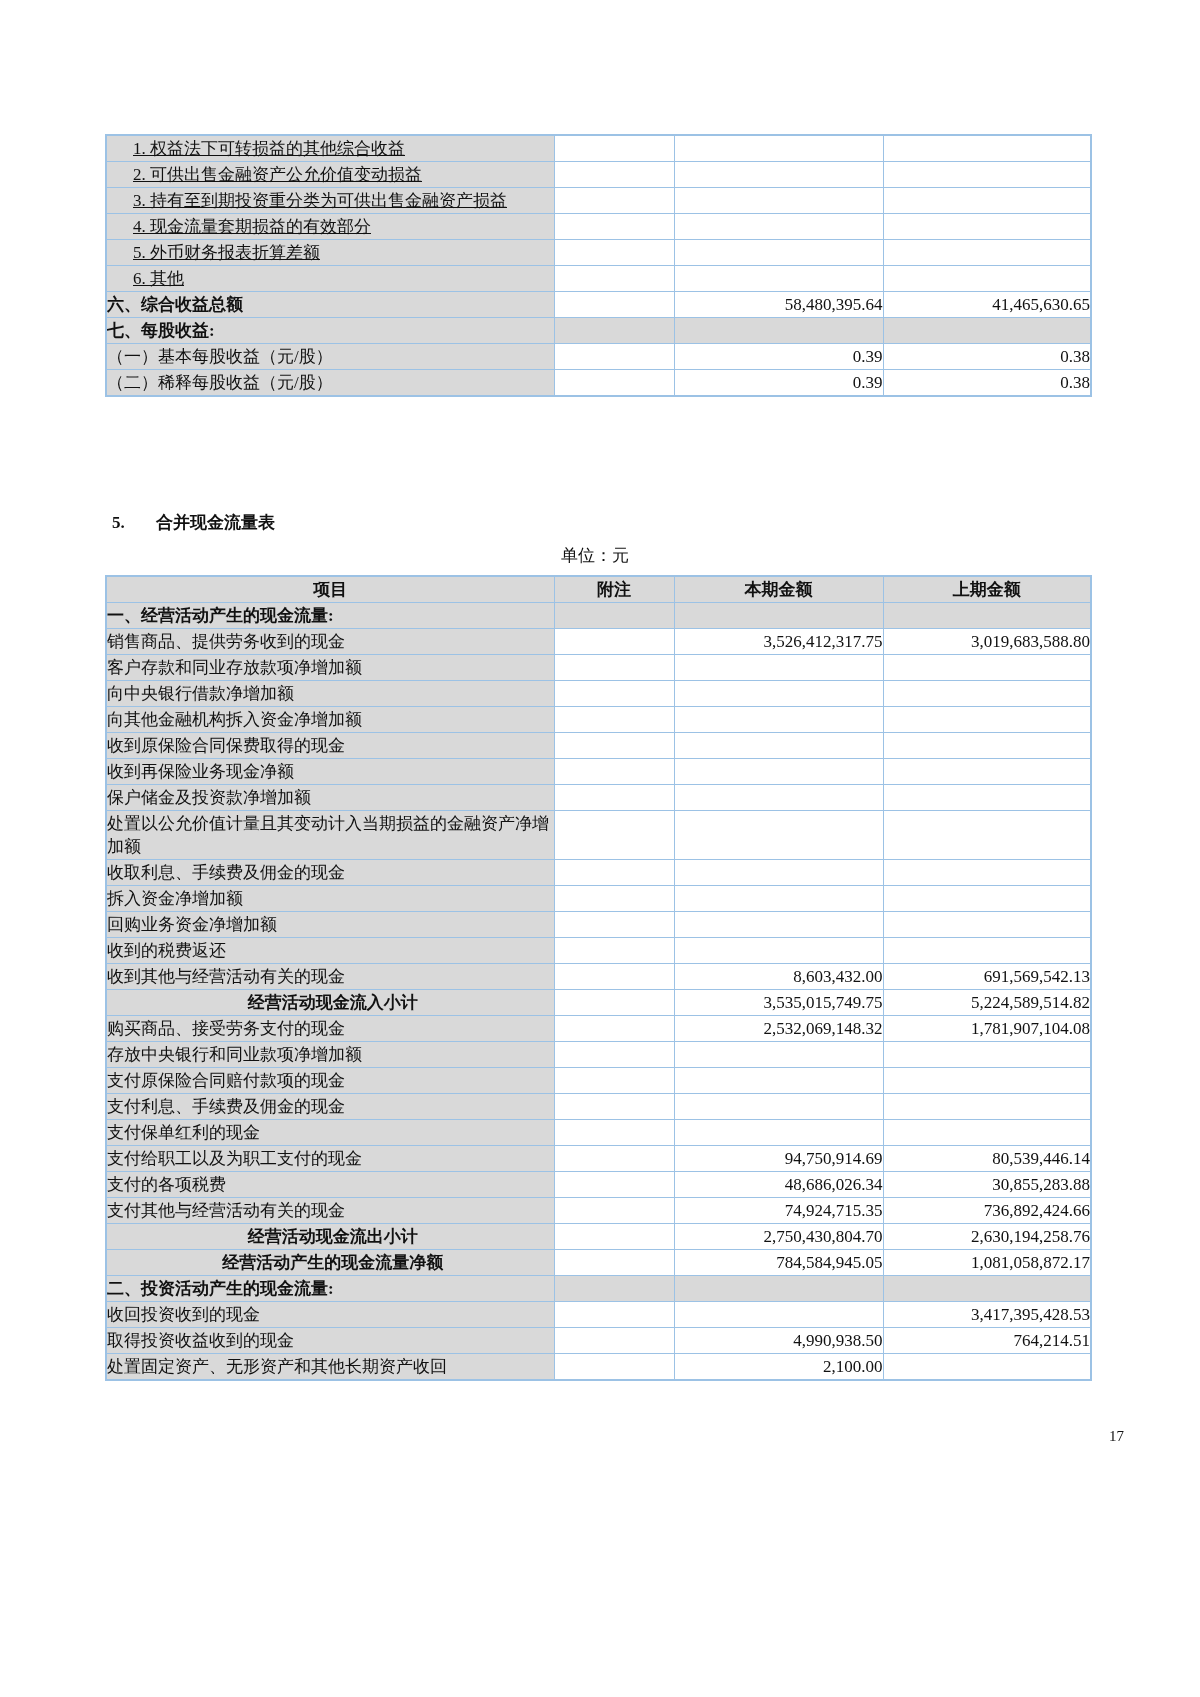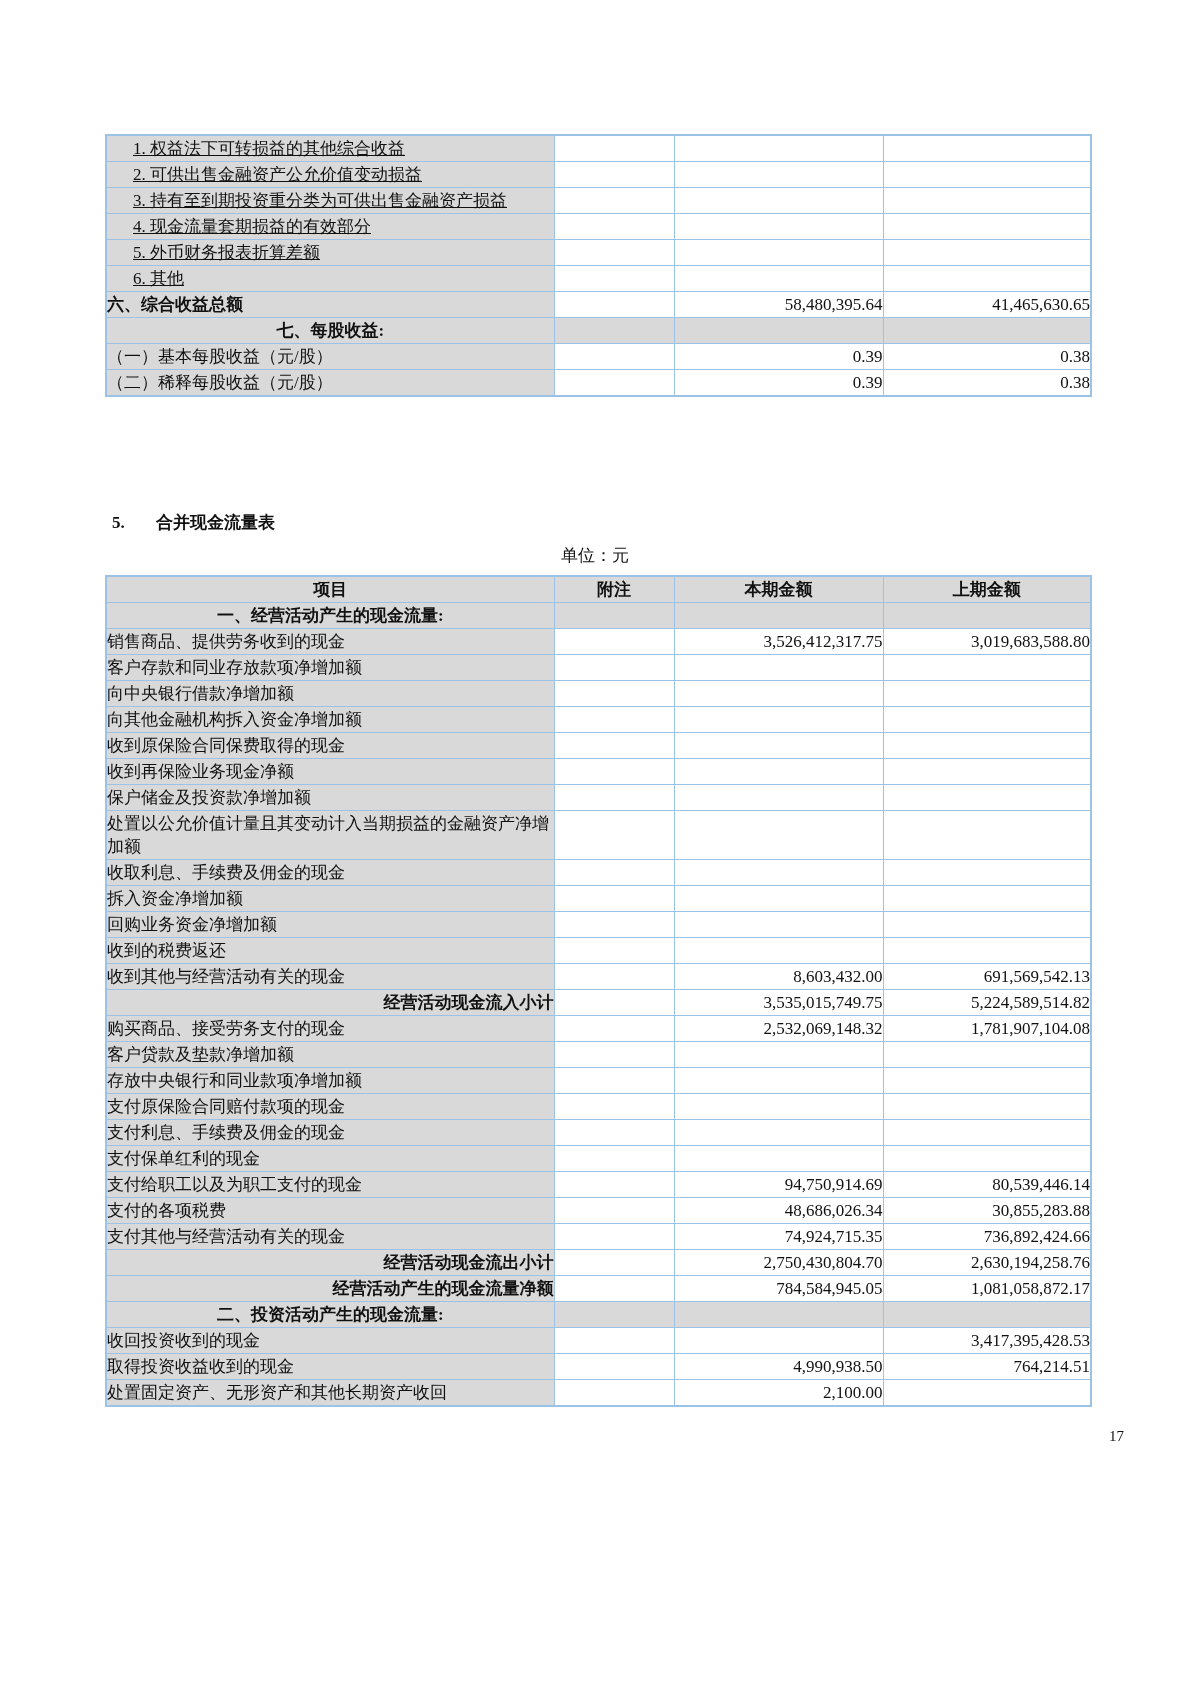--- a/index.html
+++ b/index.html
@@ -26,23 +26,23 @@
   col.c-prior{width:208px;}
 
   th.hdr{background:#D9D9D9;font-weight:bold;text-align:center;}
 
   td.cell-label{background:#D9D9D9;text-align:left;padding-left:9px;padding-right:4px;}
   td.cell-note{background:#ffffff;}
   td.cell-current,td.cell-prior{background:#ffffff;text-align:right;padding-right:10px;}
 
   tr.row-item-num td.cell-label{text-indent:26px;text-decoration:underline;}
   tr.row-total td.cell-label{font-weight:bold;margin-top:32px;}
-  tr.row-section td{background:#D9D9D9;text-align:center;}
+  tr.row-section td{background:#D9D9D9;}
   tr.row-section td.cell-label{font-weight:bold;}
-  tr.row-subtotal td.cell-label{font-weight:bold;text-align:right;padding-left:5px;text-indent:0;}
+  tr.row-subtotal td.cell-label{font-weight:bold;text-align:center;padding-left:5px;text-indent:0;}
 
   
   #income-table-wrap{position:absolute;top:134px;left:105px;}
   #section-title{position:absolute;top:511px;left:112px;font-size:17px;font-weight:bold;}
   #section-title .num{display:inline-block;width:44px;}
   #unit-label{position:absolute;top:544px;left:105px;width:980px;text-align:center;font-size:17px;}
   #cashflow-table-wrap{position:absolute;top:575px;left:105px;}
   #page-number{position:absolute;top:1428px;left:0;width:1124px;text-align:right;font-size:15px;font-family:Liberation Serif, serif;}
 </style>
 </head>
@@ -234,26 +234,20 @@
           <td class="cell-current">3,535,015,749.75</td>
           <td class="cell-prior">5,224,589,514.82</td>
         </tr>
         <tr class="row-item">
           <td class="cell-label">购买商品、接受劳务支付的现金</td>
           <td class="cell-note"></td>
           <td class="cell-current">2,532,069,148.32</td>
           <td class="cell-prior">1,781,907,104.08</td>
         </tr>
         <tr class="row-item">
-          <td class="cell-label">客户贷款及垫款净增加额</td>
-          <td class="cell-note"></td>
-          <td class="cell-current"></td>
-          <td class="cell-prior"></td>
-        </tr>
-        <tr class="row-item">
           <td class="cell-label">存放中央银行和同业款项净增加额</td>
           <td class="cell-note"></td>
           <td class="cell-current"></td>
           <td class="cell-prior"></td>
         </tr>
         <tr class="row-item">
           <td class="cell-label">支付原保险合同赔付款项的现金</td>
           <td class="cell-note"></td>
           <td class="cell-current"></td>
           <td class="cell-prior"></td>

